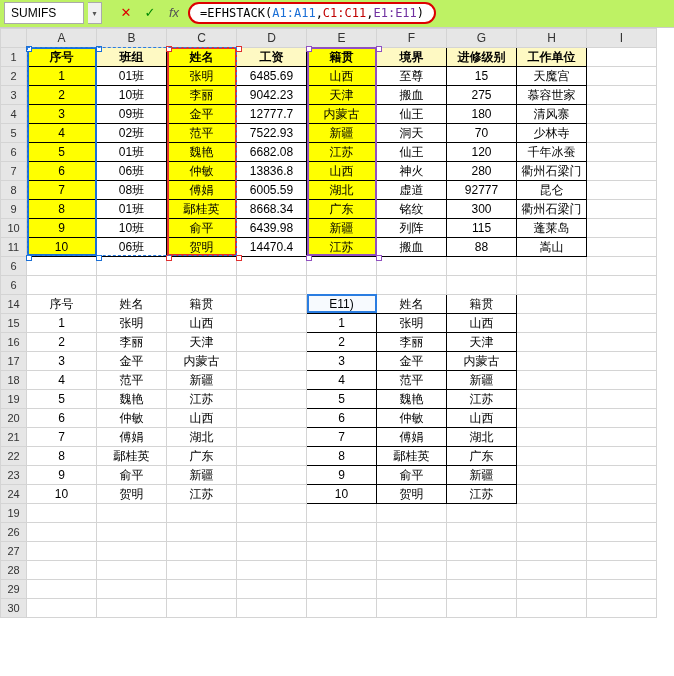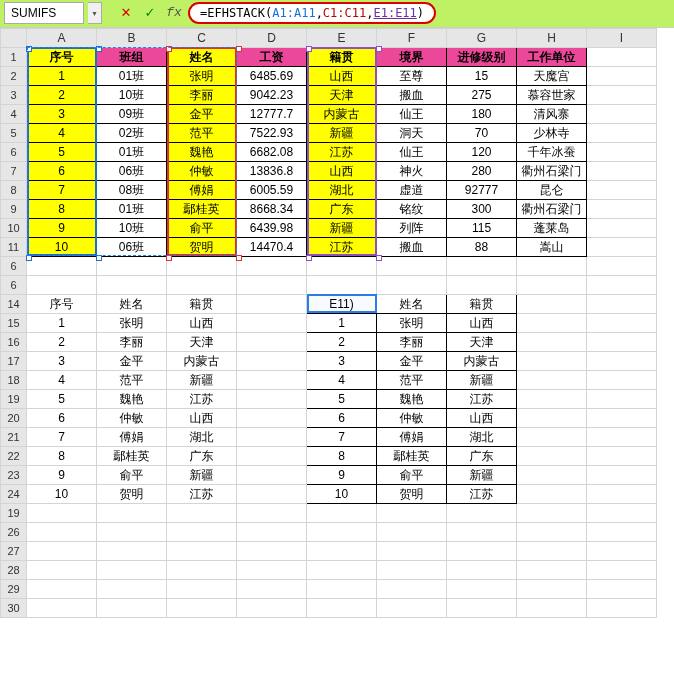--- a/index.html
+++ b/index.html
@@ -4,37 +4,37 @@
 <style>
   * { box-sizing: border-box; margin: 0; padding: 0; }
   body { font-family: "Microsoft YaHei", Arial, sans-serif; font-size: 12px; background: #fff; color: #000; }
   
   .formula-bar { display: flex; align-items: flex-start; height: 28px; border-bottom: 1px solid #ccc; background: #bef264; padding: 2px 4px; gap: 4px; }
   .name-box { width: 80px; height: 22px; border: 1px solid #aaa; background: #fff; display: flex; align-items: center; padding: 0 6px; font-size: 12px; }
   .name-box-dd { width: 14px; height: 22px; border: 1px solid #aaa; border-left: none; background: #f0f0f0; display: flex; align-items: center; justify-content: center; font-size: 8px; color: #555; }
   .fb-btn { width: 20px; height: 20px; display: flex; align-items: center; justify-content: center; font-size: 13px; color: #555; }
   .fb-btn.red { color: #d00; }
   .fb-btn.green { color: #080; }
-  .fb-btn.fx { font-style: italic; font-family: Liberation Mono, monospace; }
+  .fb-btn.fx { font-style: italic; font-family: Liberation Sans, sans-serif; }
   .formula-input { flex: 0 0 auto; height: 22px; border: 2px solid #d00; border-radius: 11px; background: #fff; display: flex; align-items: center; padding: 0 10px; font-family: Consolas, monospace; font-size: 12px; }
   .tok-fn { color: #000; }
   .tok-r1 { color: #1a6fd6; }
   .tok-r2 { color: #c00000; }
-  .tok-r3 { color: #7030a0; text-decoration: underline; }
+  .tok-r3 { color: #7030a0; }
   .tok-sep { color: #000; }
   
   .sheet-wrap { position: relative; overflow: hidden; width: 674px; height: 648px; }
   table.sheet { border-collapse: collapse; table-layout: fixed; }
   .sheet th, .sheet td { border: 1px solid #d4d4d4; height: 19px; text-align: center; font-size: 12px; padding: 0 2px; overflow: hidden; white-space: nowrap; }
   .sheet th { background: #e6e6e6; font-weight: normal; color: #333; }
   .sheet th.corner { background: #e6e6e6; width: 26px; }
   .sheet th.colh { width: 70px; }
   .sheet th.rowh { width: 26px; font-size: 11px; }
   
-  .hdr-b { background: #ec4899; font-weight: bold; }
+  .hdr-b { background: #fef9c3; font-weight: bold; }
   .yellow { background: #ffff00; }
   
   .bbox { border: 1px solid #000 !important; }
   
   .rect { position: absolute; pointer-events: none; }
   .r-blue { border: 2px solid #1a6fd6; }
   .r-red  { border: 2px solid #e03030; }
   .r-purp { border: 2px solid #9050c0; }
   .r-dash { border: 1.5px dashed #2a7de1; }
   .r-act  { border: 2px solid #2a7de1; background: rgba(42,125,225,0.04); }

